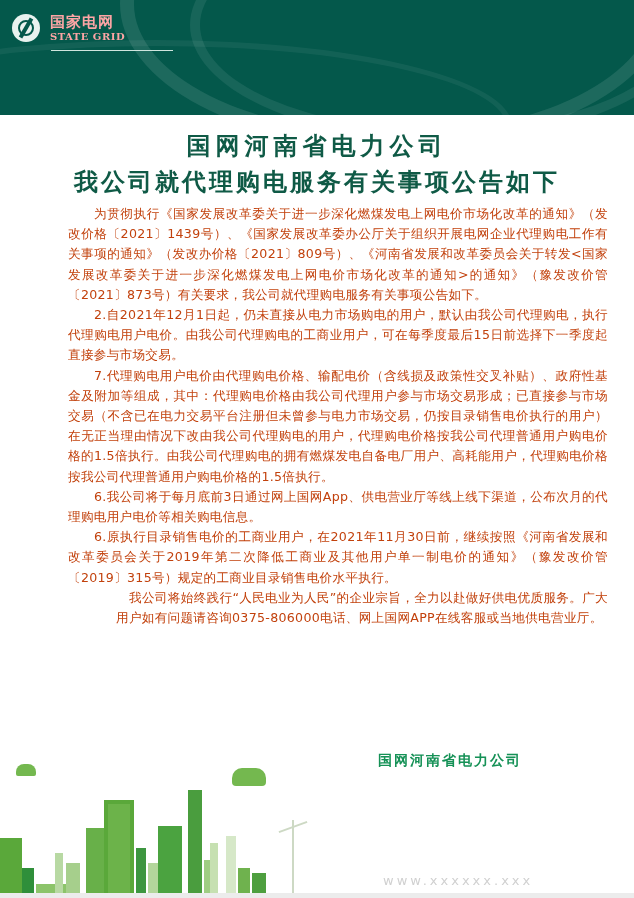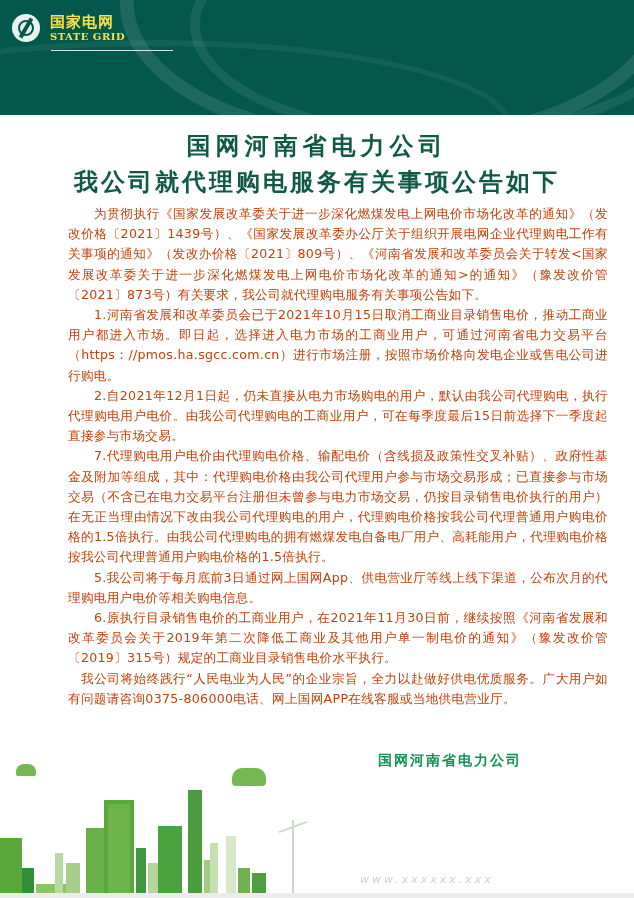--- a/index.html
+++ b/index.html
@@ -5,36 +5,36 @@
   html, body { margin:0; padding:0; }
   body { width:634px; height:898px; position:relative; overflow:hidden; background:#ffffff; font-family:"DejaVu Sans","Liberation Sans",sans-serif; }
   .header { position:absolute; left:0; top:0; width:634px; height:115px; background:#04584b; overflow:hidden; }
   .header .arc1 { position:absolute; left:120px; top:-140px; width:520px; height:260px; border-radius:50%; border:14px solid rgba(255,255,255,0.10); }
   .header .arc2 { position:absolute; left:190px; top:-90px; width:480px; height:210px; border-radius:50%; border:10px solid rgba(255,255,255,0.08); }
   .header .arc3 { position:absolute; left:-200px; top:40px; width:700px; height:160px; border-radius:50%; border:6px solid rgba(255,255,255,0.06); }
   .logo { position:absolute; left:12px; top:14px; display:flex; align-items:center; }
   .logo-emblem { width:28px; height:28px; border-radius:50%; background:#e9f2ef; position:relative; margin-right:10px; }
   .logo-emblem::before { content:""; position:absolute; left:6px; top:6px; width:16px; height:16px; border-radius:50%; border:2px solid #04584b; box-sizing:border-box; }
   .logo-emblem::after { content:""; position:absolute; left:12px; top:3px; width:4px; height:22px; background:#04584b; transform:rotate(30deg); }
-  .logo-text { color:#fde047; }
+  .logo-text { color:#fca5a5; }
   .logo-cn { font-size:15px; font-weight:bold; letter-spacing:1px; line-height:17px; }
   .logo-en { font-family:"DejaVu Serif","Liberation Serif",serif; font-size:10px; font-weight:bold; letter-spacing:0.5px; line-height:11px; }
   .logo-rule { position:absolute; left:51px; top:50px; width:122px; height:1px; background:#cfe5de; }
   .title { position:absolute; left:0; top:128px; width:634px; text-align:center; color:#0f5a46; font-family:"DejaVu Serif","Liberation Serif",serif; font-weight:bold; }
   .title .t1 { font-size:24px; letter-spacing:5px; line-height:36px; }
   .title .t2 { font-size:24px; letter-spacing:3px; line-height:36px; }
   .body { position:absolute; left:68px; top:204px; width:540px; font-size:12.6px; line-height:20.2px; color:#c2410c; text-align:justify; letter-spacing:0.3px; }
   .body p { margin:0; text-indent:26px; }
-  .body p.closing { text-indent:13px; padding-left:0; }
+  .body p.closing { text-indent:13px; padding-left:0;margin-left:48px; }
   .sig { position:absolute; left:370px; top:748px; width:160px; text-align:center; font-weight:bold; font-size:14px; line-height:24px; }
   .sig .org { color:#159156; letter-spacing:2px; }
   .sig .date { color:#115b4a; letter-spacing:0.5px; }
   .city { position:absolute; left:0; top:760px; width:330px; height:138px; }
   .city div { position:absolute; bottom:0; }
-  .watermark { position:absolute; left:360px; top:873px; font-size:11px; color:#d0d0d0; letter-spacing:3px;font-style:italic; }
+  .watermark { position:absolute; left:383px; top:873px; font-size:13px; color:#d0d0d0; letter-spacing:3px; }
   .foot-bar { position:absolute; left:0; top:893px; width:634px; height:5px; background:#ececec; }
 </style>
 </head>
 <body>
 
 <div class="header">
   <div class="arc1"></div>
   <div class="arc2"></div>
   <div class="arc3"></div>
   <div class="logo">
@@ -47,24 +47,23 @@
   <div class="logo-rule"></div>
 </div>
 
 <div class="title">
   <div class="t1">国网河南省电力公司</div>
   <div class="t2">我公司就代理购电服务有关事项公告如下</div>
 </div>
 
 <div class="body">
   <p>为贯彻执行《国家发展改革委关于进一步深化燃煤发电上网电价市场化改革的通知》（发改价格〔2021〕1439号）、《国家发展改革委办公厅关于组织开展电网企业代理购电工作有关事项的通知》（发改办价格〔2021〕809号）、《河南省发展和改革委员会关于转发&lt;国家发展改革委关于进一步深化燃煤发电上网电价市场化改革的通知&gt;的通知》（豫发改价管〔2021〕873号）有关要求，我公司就代理购电服务有关事项公告如下。</p>
-  <p>1.河南省发展和改革委员会已于2021年10月15日取消工商业目录销售电价，推动工商业用户都进入市场。即日起，选择进入电力市场的工商业用户，可通过河南省电力交易平台（https：//pmos.ha.sgcc.com.cn）进行市场注册，按照市场价格向发电企业或售电公司进行购电。</p>
   <p>2.自2021年12月1日起，仍未直接从电力市场购电的用户，默认由我公司代理购电，执行代理购电用户电价。由我公司代理购电的工商业用户，可在每季度最后15日前选择下一季度起直接参与市场交易。</p>
   <p>7.代理购电用户电价由代理购电价格、输配电价（含线损及政策性交叉补贴）、政府性基金及附加等组成，其中：代理购电价格由我公司代理用户参与市场交易形成；已直接参与市场交易（不含已在电力交易平台注册但未曾参与电力市场交易，仍按目录销售电价执行的用户）在无正当理由情况下改由我公司代理购电的用户，代理购电价格按我公司代理普通用户购电价格的1.5倍执行。由我公司代理购电的拥有燃煤发电自备电厂用户、高耗能用户，代理购电价格按我公司代理普通用户购电价格的1.5倍执行。</p>
-  <p>5.我公司将于每月底前3日通过网上国网App、供电营业厅等线上线下渠道，公布次月的代理购电用户电价等相关购电信息。</p>
+  <p>6.我公司将于每月底前3日通过网上国网App、供电营业厅等线上线下渠道，公布次月的代理购电用户电价等相关购电信息。</p>
   <p>6.原执行目录销售电价的工商业用户，在2021年11月30日前，继续按照《河南省发展和改革委员会关于2019年第二次降低工商业及其他用户单一制电价的通知》（豫发改价管〔2019〕315号）规定的工商业目录销售电价水平执行。</p>
   <p class="closing">我公司将始终践行“人民电业为人民”的企业宗旨，全力以赴做好供电优质服务。广大用户如有问题请咨询0375-806000电话、网上国网APP在线客服或当地供电营业厅。</p>
 </div>
 
 <div class="city">
   <div style="left:0;width:22px;height:60px;background:#5aa83a;"></div>
   <div style="left:22px;width:12px;height:30px;background:#2f8f3a;"></div>
   <div style="left:36px;width:30px;height:14px;background:#8cc46a;"></div>
   <div style="left:55px;width:8px;height:45px;background:#b8d9a3;"></div>
   <div style="left:66px;width:14px;height:35px;background:#a6cf8c;"></div>

